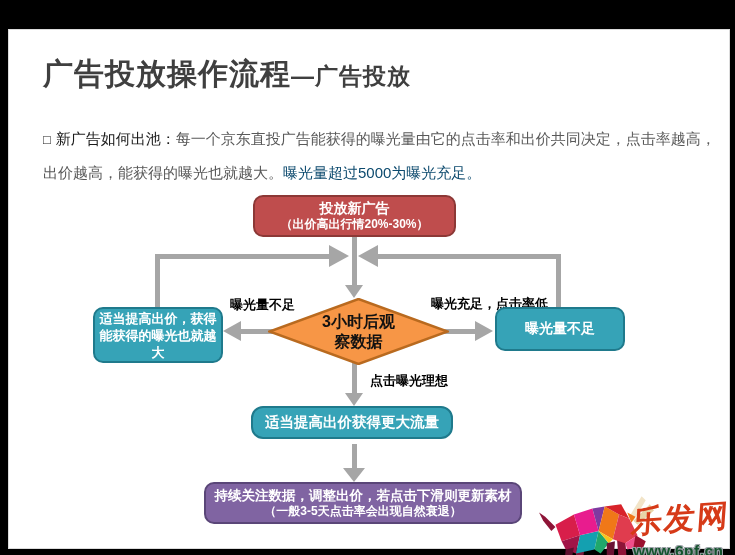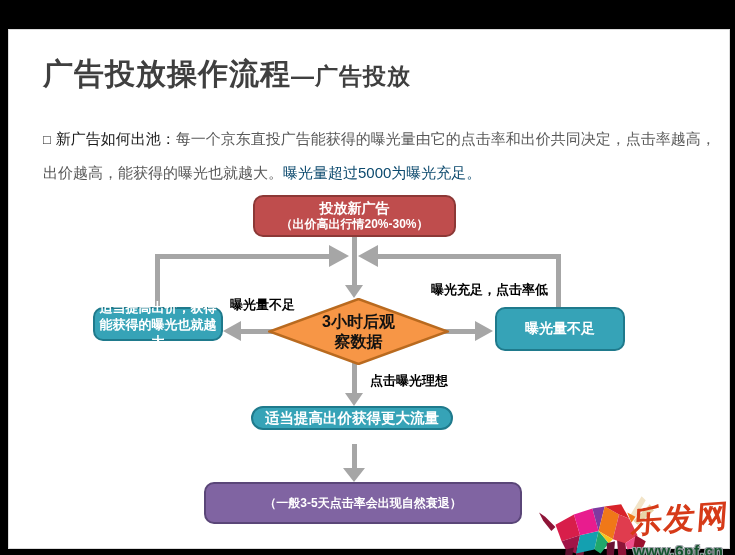--- a/index.html
+++ b/index.html
@@ -24,25 +24,25 @@
   .intro .hl{color:#0c4a6e;font-weight:normal;}
   
   .flow{position:absolute;inset:0;}
   .node{position:absolute;box-sizing:border-box;color:#fff;font-weight:bold;
         display:flex;flex-direction:column;align-items:center;justify-content:center;
         text-align:center;}
   .node-start{left:244px;top:165px;width:203px;height:42px;background:#bf4d4d;
         border:2px solid #8c3836;border-radius:10px;}
   .node-start .l1{font-size:14px;line-height:17px;}
   .node-start .l2{font-size:12px;line-height:15px;}
-  .node-left{left:84px;top:277px;width:130px;height:34px;background:#36a3b7;
+  .node-left{left:84px;top:277px;width:130px;height:56px;background:#36a3b7;
         border:2px solid #1f7a8c;border-radius:10px;font-size:13px;line-height:17px;}
   .node-right{left:486px;top:277px;width:130px;height:44px;background:#36a3b7;
         border:2px solid #1f7a8c;border-radius:10px;font-size:14px;}
-  .node-grow{left:242px;top:376px;width:202px;height:24px;background:#36a3b7;
+  .node-grow{left:242px;top:376px;width:202px;height:33px;background:#36a3b7;
         border:2px solid #1f7a8c;border-radius:12px;font-size:14.5px;}
   .node-final{left:195px;top:452px;width:318px;height:42px;background:#8064a2;
         border:2px solid #5a4678;border-radius:10px;}
   .node-final .l1{font-size:13.5px;line-height:16px;}
   .node-final .l2{font-size:12px;line-height:14px;}
   .diamond{position:absolute;left:259px;top:268px;width:181px;height:67px;}
   .diamond-text{position:absolute;left:259px;top:268px;width:181px;height:67px;
         display:flex;flex-direction:column;align-items:center;justify-content:center;
         font-size:16px;line-height:20px;font-weight:bold;color:#111;text-align:center;}
   
@@ -94,21 +94,21 @@
 
     <div class="ar ar-right" style="left:320px;top:215px;"></div>
     <div class="ar ar-left" style="left:349px;top:215px;"></div>
     <div class="ar ar-down" style="left:336px;top:255px;"></div>
     <div class="ar ar-left-sm" style="left:214px;top:291px;"></div>
     <div class="ar ar-right-sm" style="left:466px;top:291px;"></div>
     <div class="ar ar-down" style="left:336px;top:363px;"></div>
     <div class="ar ar-down-big" style="left:334px;top:438px;"></div>
 
     <div class="flabel" style="left:221px;top:266px;">曝光量不足</div>
-    <div class="flabel" style="left:386px;top:251px;padding-left:36px;">曝光充足，点击率低</div>
+    <div class="flabel" style="left:386px;top:265px;padding-left:36px;">曝光充足，点击率低</div>
     <div class="flabel" style="left:361px;top:342px;">点击曝光理想</div>
 
     <div class="node node-start">
       <div class="l1">投放新广告</div>
       <div class="l2">（出价高出行情20%-30%）</div>
     </div>
 
     <svg class="diamond" width="181" height="67" viewBox="0 0 181 67">
       <polygon points="90.5,1 179.5,33.5 90.5,66 1.5,33.5" fill="#f79646" stroke="#b96a1f" stroke-width="2.5"></polygon>
     </svg>
@@ -124,20 +124,21 @@
 
     <div class="node node-right">
       <div>曝光量不足</div>
     </div>
 
     <div class="node node-grow">
       <div>适当提高出价获得更大流量</div>
     </div>
 
     <div class="node node-final">
+      <div class="l1">持续关注数据，调整出价，若点击下滑则更新素材</div>
       <div class="l2">（一般3-5天点击率会出现自然衰退）</div>
     </div>
   </div>
 
   <svg class="logo-bull" width="115" height="80" viewBox="0 0 112 78">
     <polygon points="0,22 6,26 16,36 12,40 4,30" fill="#8e1437"></polygon>
     <polygon points="16,34 34,24 40,44 22,50" fill="#d81e4a"></polygon>
     <polygon points="22,50 40,44 36,62 26,58" fill="#a11548"></polygon>
     <polygon points="26,58 34,56 30,76 24,76" fill="#5e1030"></polygon>
     <polygon points="36,56 44,58 42,76 36,76" fill="#7a1a3e"></polygon>

